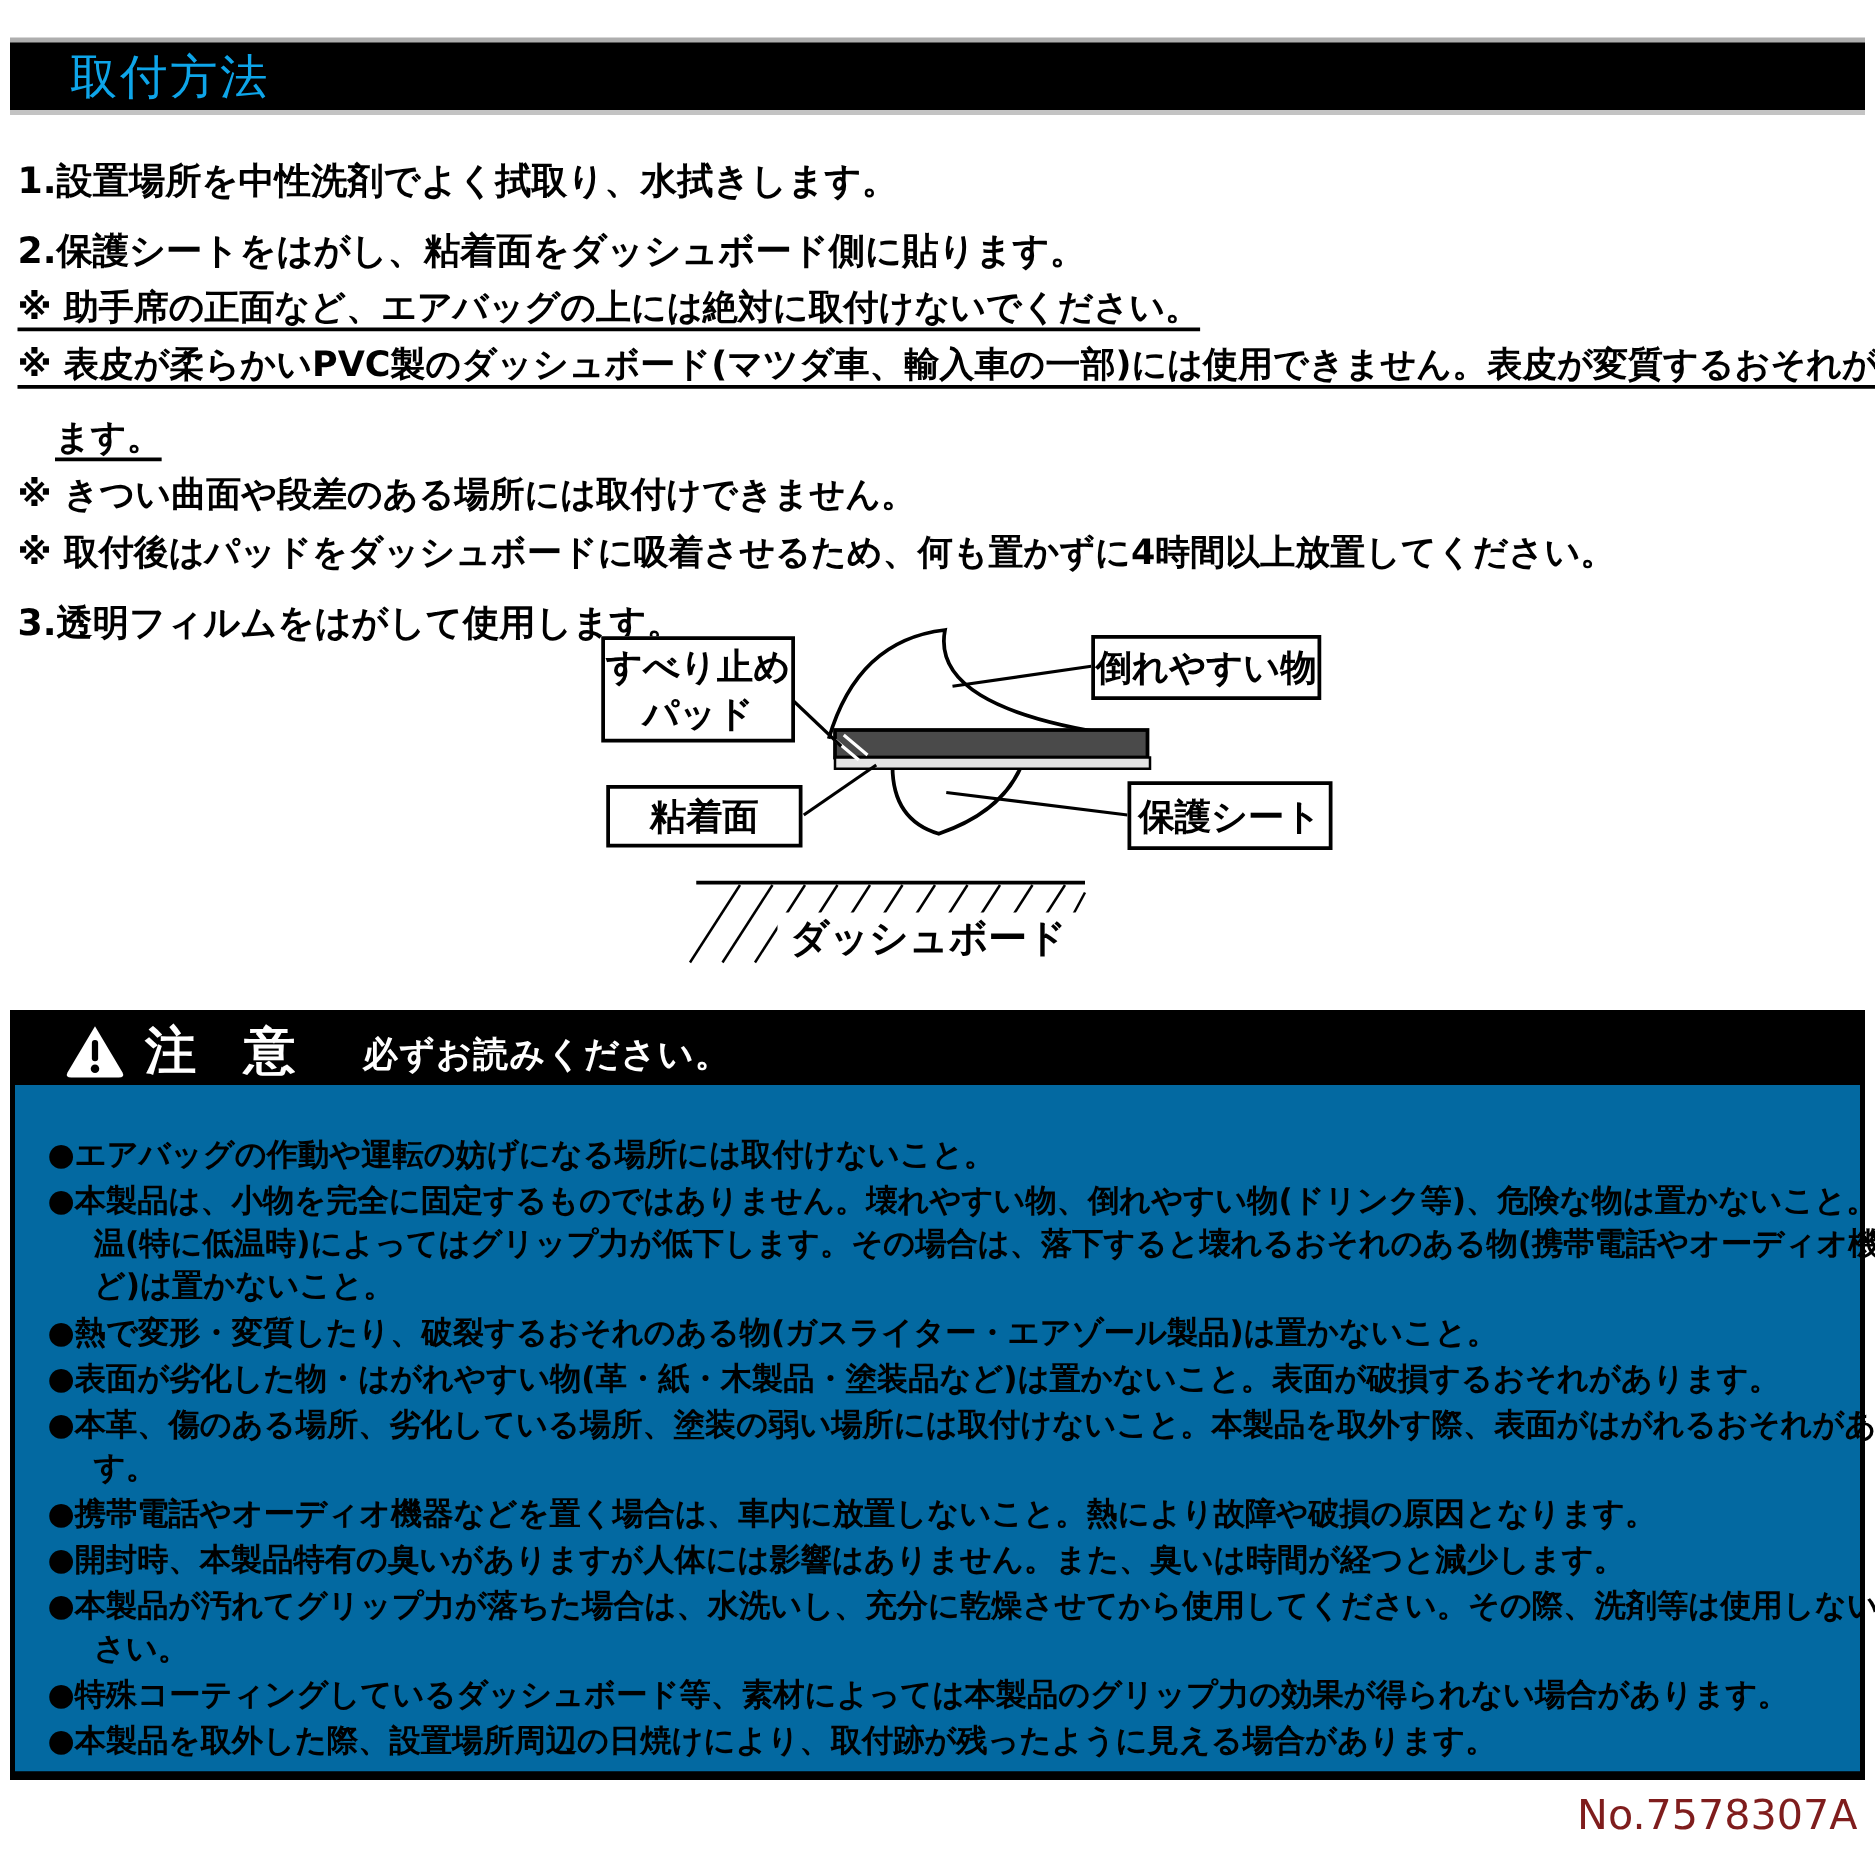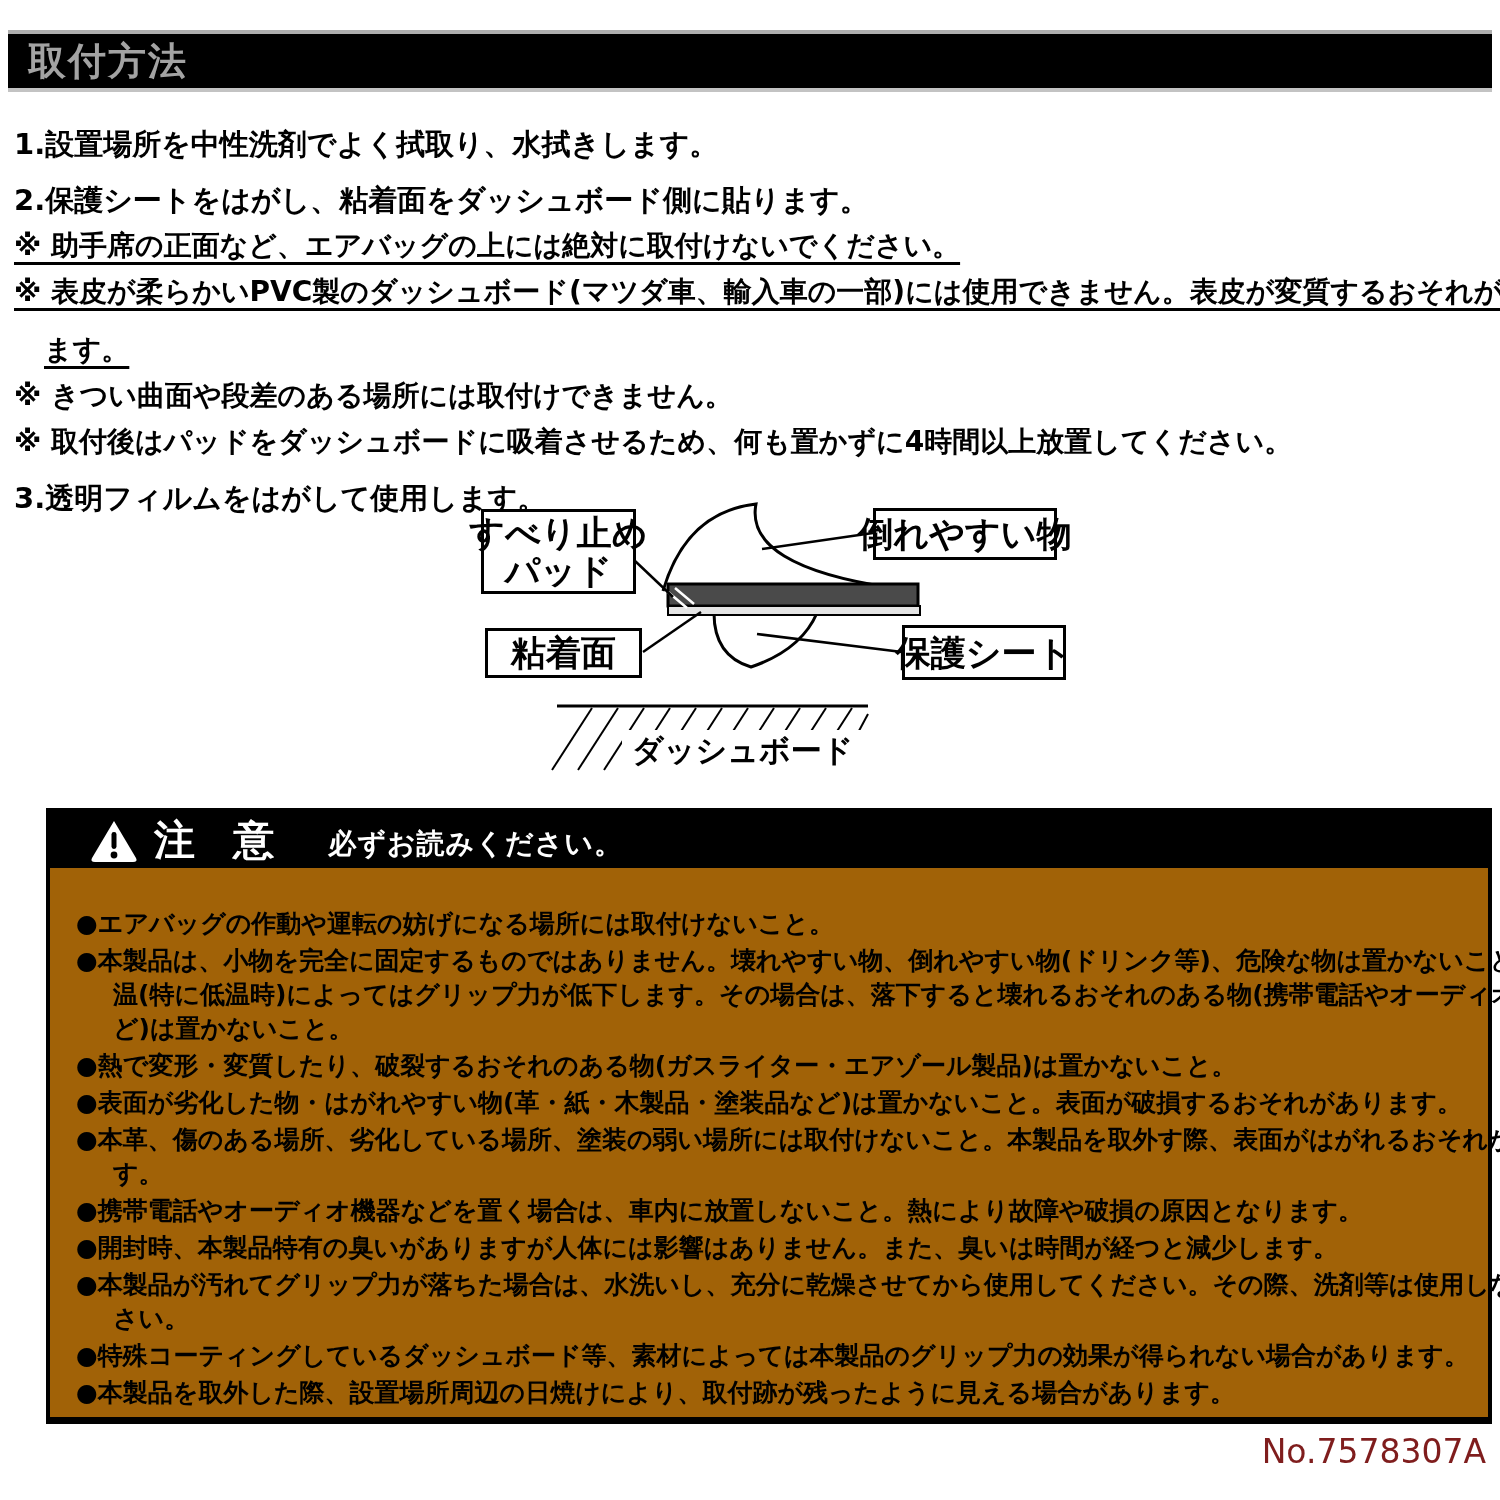--- a/index.html
+++ b/index.html
@@ -8,46 +8,46 @@
     font-family:"DejaVu Sans","Liberation Sans",sans-serif;
     color:#000;-webkit-font-smoothing:antialiased;
   }
   
   .top-bar{
     position:absolute;left:8px;right:8px;top:34px;height:54px;background:#000;
     box-shadow:0 -4px 0 #aeaeae, 0 4px 0 #c3c3c3;
     display:flex;align-items:center;
   }
   .top-bar .title{
-    color:#a3a3a3;font-size:38px;font-weight:700;padding-left:20px;letter-spacing:2px;
+    color:#0ea5e9;font-size:38px;font-weight:400;padding-left:48px;letter-spacing:2px;
   }
   
   .steps{position:absolute;left:14px;right:8px;top:100px;padding-top:8px;}
   .steps .line{
     font-size:28px;font-weight:700;line-height:40px;white-space:nowrap;margin-top:6px;
   }
   .steps .line.step{margin-top:16px;font-size:29px;}
   .steps .line.cont{margin-top:18px;padding-left:30px;}
   .steps .line.u{text-decoration:underline;text-decoration-thickness:2.5px;text-underline-offset:7px;}
   
   .diagram{position:absolute;left:0;top:490px;width:1500px;height:310px;}
   .diagram svg{position:absolute;left:0;top:0;width:1500px;height:310px;}
   .dlabel{
     position:absolute;background:#fff;border:3px solid #000;
     display:flex;flex-direction:column;align-items:center;justify-content:center;
-    font-size:35px;font-weight:700;line-height:38px;white-space:nowrap;box-sizing:border-box;
+    font-size:29px;font-weight:700;line-height:38px;white-space:nowrap;box-sizing:border-box;
   }
   .dashboard-label{
     position:absolute;background:#fff;font-size:31px;font-weight:700;
     padding:0 10px;white-space:nowrap;text-align:right;
   }
   
   .caution{
     position:absolute;left:8px;right:8px;top:808px;height:616px;box-sizing:border-box;
-    border:4px solid #000;border-bottom-width:7px;background:#a16207;margin-left:38px;
+    border:4px solid #000;border-bottom-width:7px;background:#0369a1;
   }
   .caution-header{
     height:56px;background:#000;display:flex;align-items:center;padding-left:40px;
   }
   .caution-header .warn-icon{margin-right:16px;margin-top:2px;}
   .caution-header .c-title{
     color:#fff;font-size:41px;font-weight:700;letter-spacing:12px;
   }
   .caution-header .c-sub{
     color:#fff;font-size:28px;font-weight:700;margin-left:42px;padding-top:8px;letter-spacing:1px;

